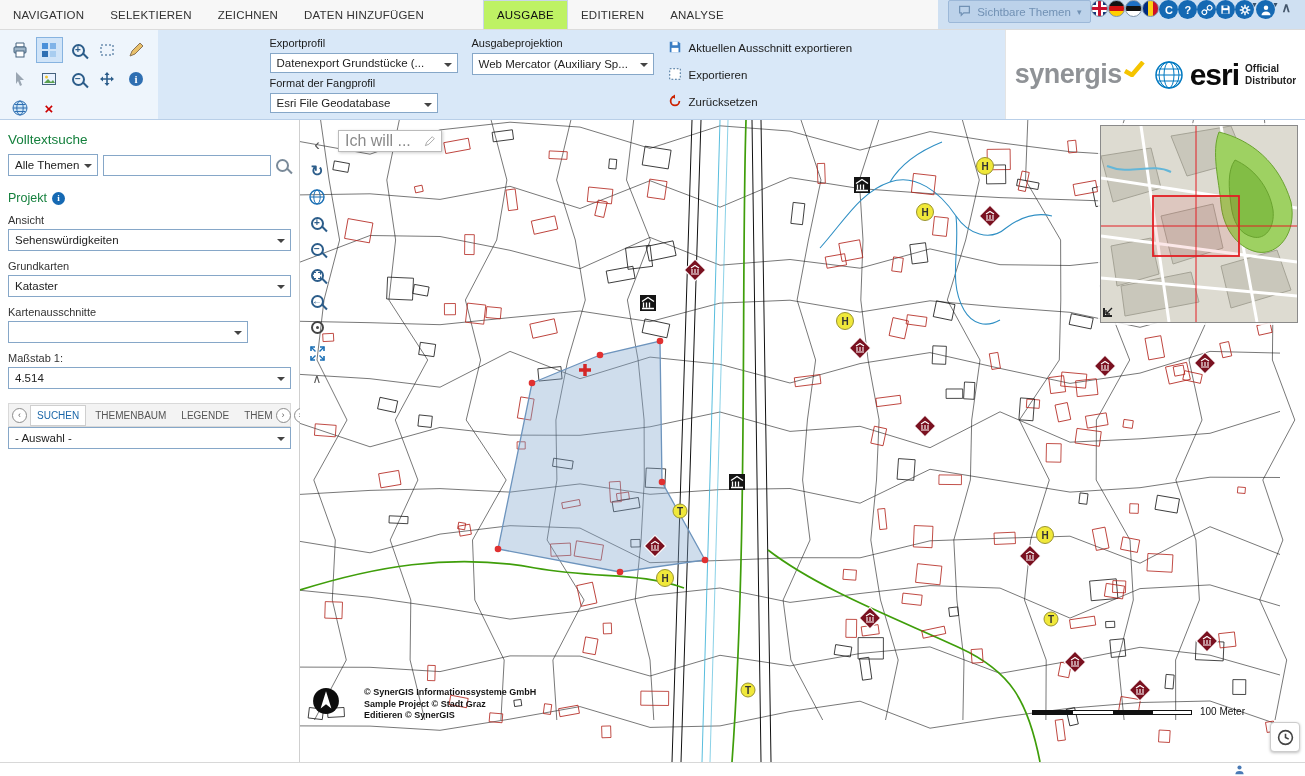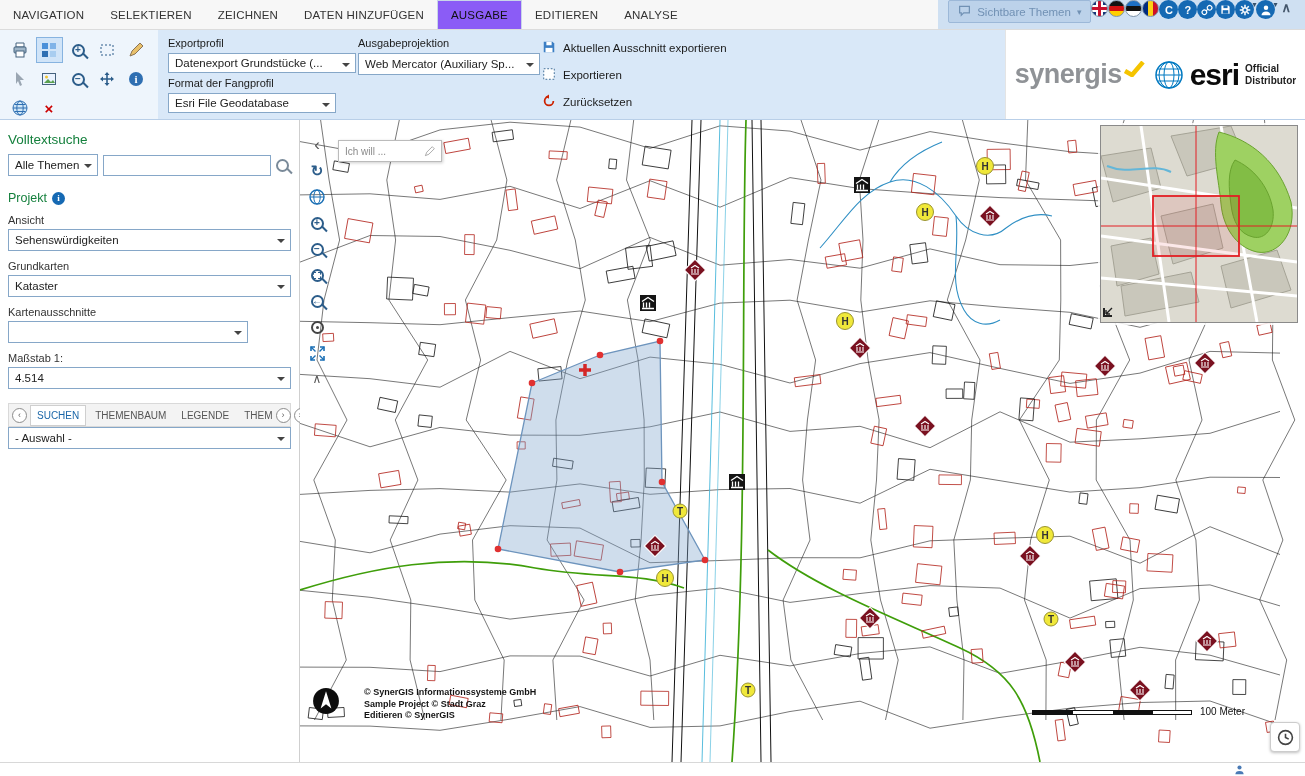--- a/index.html
+++ b/index.html
@@ -2,21 +2,21 @@
 <html><head>
 <meta charset="utf-8">
 <style>
   * { box-sizing:border-box; margin:0; padding:0; }
   html,body { width:1305px; height:776px; overflow:hidden; }
   body { font-family:"Liberation Sans",sans-serif; font-size:12px; color:#222; background:#fff; position:relative; }
 
   
   .menubar { height:30px; display:flex; align-items:stretch; background:#f7f7f7; border-bottom:1px solid #dcdcdc; }
   .menu-item { padding:0 13px; display:flex; align-items:center; font-size:11.5px; letter-spacing:.2px; color:#333; cursor:pointer; }
-  .menu-item.active { background:#8b5cf6; border:1px solid #c9d6e8; border-bottom:none; color:#111; }
+  .menu-item.active { background:#bef264; border:1px solid #c9d6e8; border-bottom:none; color:#111;margin-left:46px; }
   .menu-right { margin-left:auto; display:flex; align-items:flex-start; background:#cfe0f2; padding:0 10px; }
   .vt-btn { display:flex; align-items:center; gap:6px; background:#bcd2ea; border:1px solid #9cb8d8; color:#7191b4; font-size:11.5px; padding:3px 9px; border-radius:2px; cursor:pointer; }
   .vt-btn .caret { font-size:9px; color:#7191b4; }
   .flag { width:17px; height:17px; border-radius:50%; border:1px solid #7e93a8; overflow:hidden; flex:0 0 auto; cursor:pointer; }
   .flag-uk { background:
       linear-gradient(#c8102e,#c8102e) center/100% 3px no-repeat,
       linear-gradient(#c8102e,#c8102e) center/3px 100% no-repeat,
       linear-gradient(#fff,#fff) center/100% 7px no-repeat,
       linear-gradient(#fff,#fff) center/7px 100% no-repeat,#15357a; }
   .flag-de { background:linear-gradient(to bottom,#111 33%,#d21011 33% 66%,#ffce00 66%); }
@@ -25,21 +25,21 @@
   .cbtn { width:19px; height:19px; border-radius:50%; background:#1569b3; color:#fff; display:flex; align-items:center; justify-content:center; font-size:11px; font-weight:bold; cursor:pointer; flex:0 0 auto; }
   .mini-caret { font-size:8px; color:#35506b; margin-left:-2px; }
   .collapse-chev { font-size:13px; font-weight:bold; color:#44566b; padding:0 4px; cursor:pointer; }
 
   
   .ribbon { height:90px; display:flex; background:#d9e8f8; border-bottom:1px solid #b9cfe8; }
   .tools { width:158px; background:#eef5fc; display:grid; grid-template-columns:repeat(5,29px); justify-content:center; align-content:start; padding-top:7px; row-gap:3px; }
   .tool { width:27px; height:26px; display:flex; align-items:center; justify-content:center; border:1px solid transparent; cursor:pointer; }
   .tool.selected { background:#d0e4f8; border-color:#86b3e0; }
   .glyph-x { color:#c00; font-size:15px; font-weight:bold; }
-  .ribbon-main { flex:1; display:flex; gap:2px; padding:7px 24px 6px 10px; }
+  .ribbon-main { flex:1; display:flex; gap:14px; padding:7px 24px 6px 10px;justify-content:center; }
   .rb-col { display:flex; flex-direction:column; gap:4px; }
   .rb-col.a { width:188px; } .rb-col.b { width:182px; } .rb-col.c { width:204px; } .rb-col.d { width:238px; }
   .rb-label { font-size:11px; color:#1b1b1b; display:flex; align-items:center; gap:5px; }
   .select { height:22px; background:#fff; border:1px solid #86a7c8; display:flex; align-items:center; padding:0 18px 0 6px; position:relative; font-size:11.5px; color:#222; white-space:nowrap; overflow:hidden; cursor:pointer; }
   .select::after { content:""; position:absolute; right:5px; top:9px; border:4px solid transparent; border-top-color:#444; }
   .rb-btn { display:flex; align-items:center; gap:7px; height:23px; font-size:11.5px; color:#1b1b1b; cursor:pointer; }
   .text-input { width:58px; height:21px; border:1px solid #86a7c8; padding:0 4px; font-size:11.5px; font-family:"Liberation Sans",sans-serif; }
   .go-btn { width:21px; height:21px; background:#1569b3; display:flex; align-items:center; justify-content:center; border:none; cursor:pointer; }
   .cb { width:13px; height:13px; border:1px solid #777; background:#fff; cursor:pointer; flex:0 0 auto; }
   .dist-row { display:flex; align-items:center; gap:6px; font-size:11.5px; }
@@ -69,21 +69,21 @@
   .mtb .mbtn { width:22px; height:22px; display:flex; align-items:center; justify-content:center; font-size:15px; color:#2c5d8a; cursor:pointer; background:transparent; border:none; }
   .mtb .gray { color:#555; font-size:17px; }
   .blue { color:#1a6fb5; }
   .mg { position:relative; width:13px; height:13px; border:2px solid #2c5d8a; border-radius:50%; display:flex; align-items:center; justify-content:center; }
   .mg::after { content:""; position:absolute; width:7px; height:2px; background:#2c5d8a; right:-6px; bottom:-2px; transform:rotate(45deg); }
   .mg i { font-style:normal; font-size:10px; line-height:1; color:#2c5d8a; font-weight:bold; }
   .mg.rectv::before { content:""; width:6px; height:5px; border:1px dashed #2c5d8a; }
   .mg.gray { border-color:#7a8a99; } .mg.gray::after { background:#7a8a99; }
   .dott { width:13px; height:13px; border:2px solid #444; border-radius:50%; position:relative; }
   .dott::after { content:""; position:absolute; left:3px; top:3px; width:3px; height:3px; border-radius:50%; background:#444; }
-  .iwill { position:absolute; left:38px; top:20px; width:104px; height:22px; background:#fff; border:1px solid #bbb; box-shadow:1px 1px 3px rgba(0,0,0,.2); display:flex; align-items:center; gap:5px; padding:0 6px; color:#8a8a8a; font-size:10px; z-index:5; cursor:text; }
+  .iwill { position:absolute; left:38px; top:10px; width:104px; height:22px; background:#fff; border:1px solid #bbb; box-shadow:1px 1px 3px rgba(0,0,0,.2); display:flex; align-items:center; gap:5px; padding:0 6px; color:#8a8a8a; font-size:16px; z-index:5; cursor:text; }
   .inset { position:absolute; top:5px; right:7px; width:198px; height:198px; border:1px solid #8a8a8a; outline:2px solid rgba(255,255,255,.85); background:#dddbd1; z-index:5; cursor:pointer; }
   .inset-corner { position:absolute; left:2px; bottom:2px; }
   .credits { position:absolute; left:12px; bottom:40px; display:flex; gap:24px; z-index:4; }
   .credits-text { font-size:9px; font-weight:bold; color:#141414; line-height:1.3; }
   .scalebar { position:absolute; right:60px; bottom:47px; display:flex; align-items:flex-end; gap:8px; z-index:4; }
   .sb-bar { width:160px; height:5px; border:1px solid #111;
             background:repeating-linear-gradient(90deg,#111 0 40px,#fff 40px 80px); }
   .sb-text { font-size:10px; color:#111; margin-bottom:-2px; }
   .clock-btn { position:absolute; right:5px; bottom:10px; width:30px; height:30px; background:#fff; border:1px solid #ccc; border-radius:4px; box-shadow:0 1px 3px rgba(0,0,0,.25); display:flex; align-items:center; justify-content:center; cursor:pointer; z-index:5; }
 

